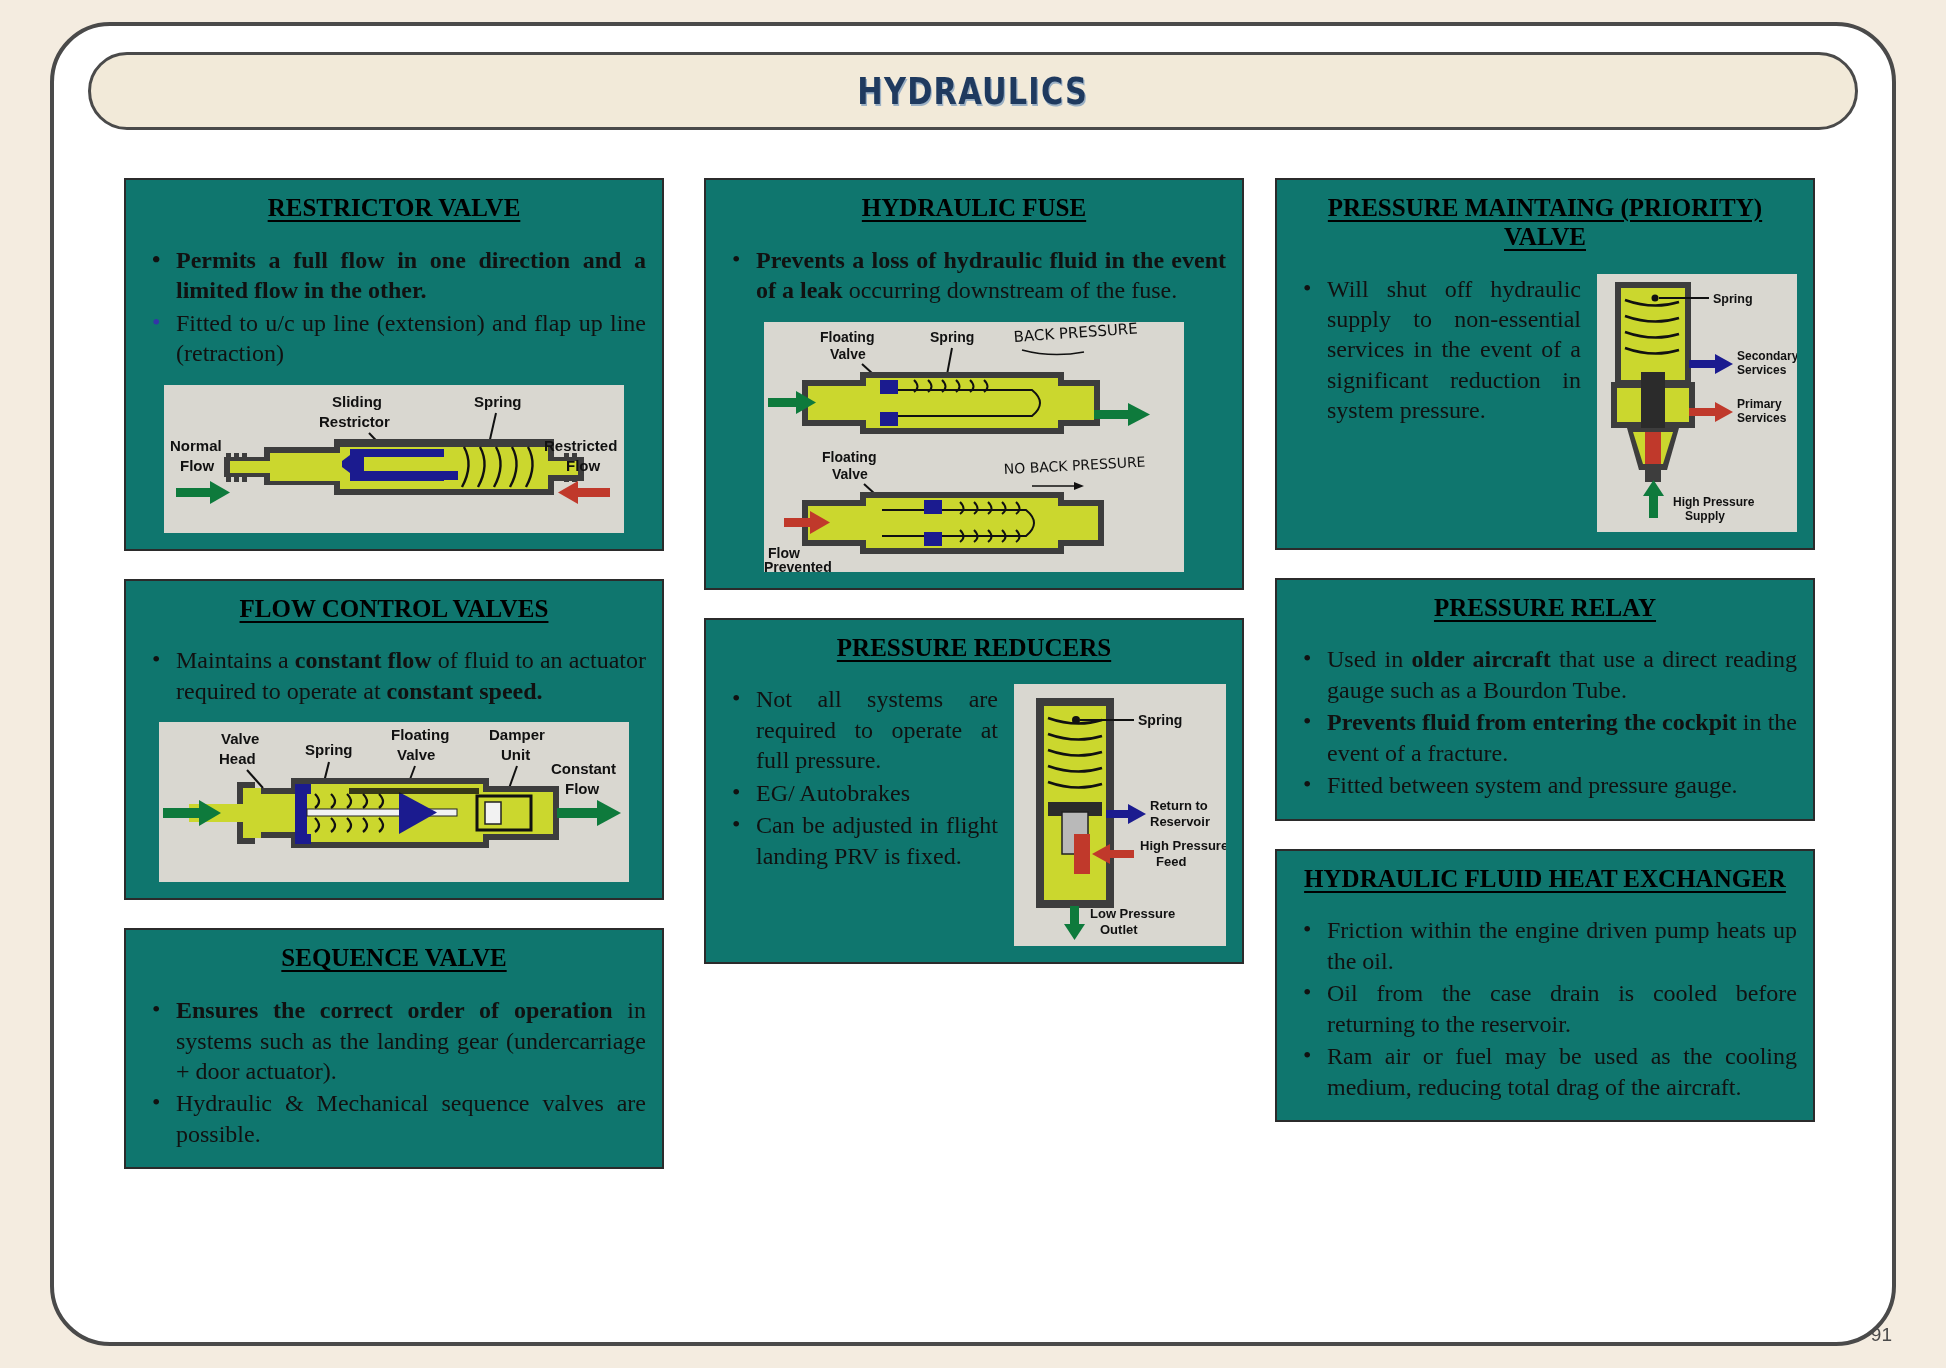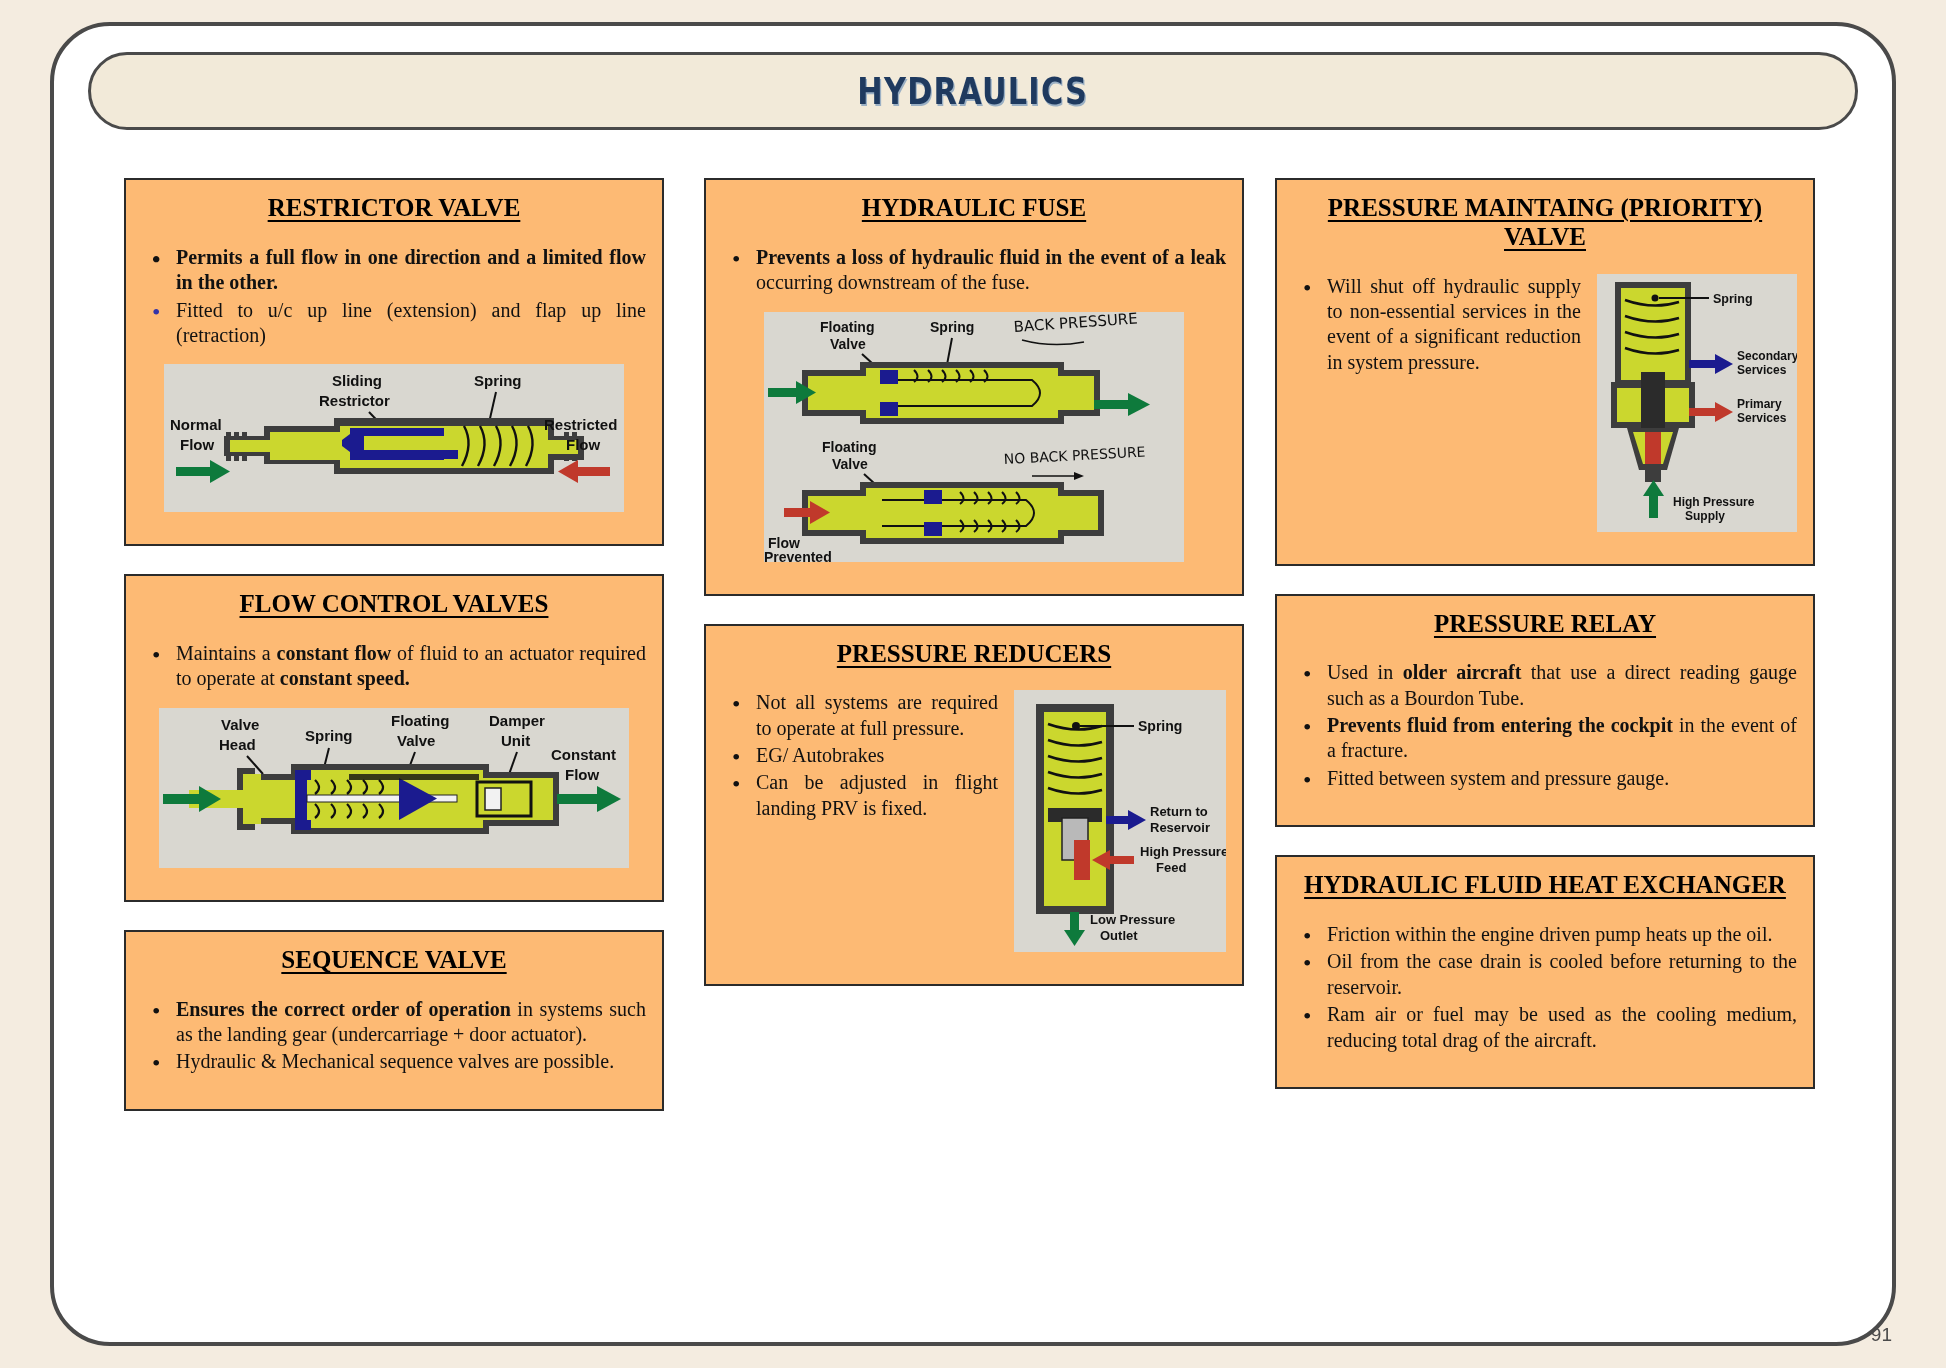--- a/index.html
+++ b/index.html
@@ -44,39 +44,39 @@
   }
 
   
   .col { position: absolute; }
   .col-1 { left: 124px; top: 178px; width: 540px; }
   .col-2 { left: 704px; top: 178px; width: 540px; }
   .col-3 { left: 1275px; top: 178px; width: 540px; }
 
   .card {
     border: 2.5px solid #2b2b2b;
-    background: #fdba74;
-    padding: 14px 16px 32px 16px;
+    background: #0f766e;
+    padding: 14px 16px 16px 16px;
     margin-bottom: 28px;
   }
   .card-title {
     text-align: center;
     font-weight: bold;
     font-size: 25px;
     text-decoration: underline;
     text-underline-offset: 4px;
     color: #000;
     margin-bottom: 22px;
     line-height: 1.15;
   }
   ul.bullets { list-style: none; }
   ul.bullets > li {
     position: relative;
     padding-left: 34px;
-    font-size: 20px;
+    font-size: 24px;
     line-height: 1.27;
     color: #111;
     text-align: justify;
     margin-bottom: 2px;
   }
   ul.bullets > li::before {
     content: "•";
     position: absolute; left: 10px; top: -1px;
     font-size: 24px;
   }

